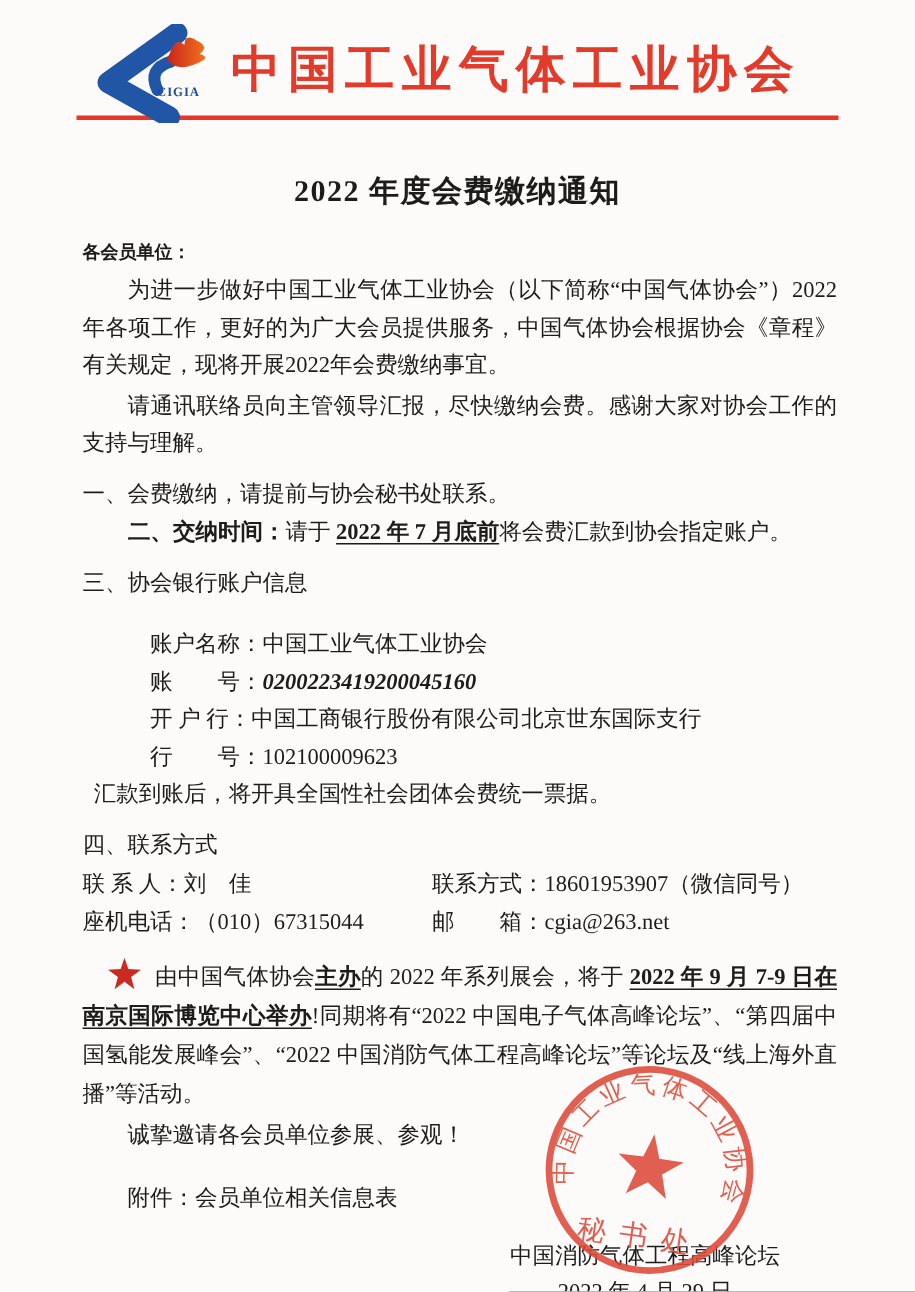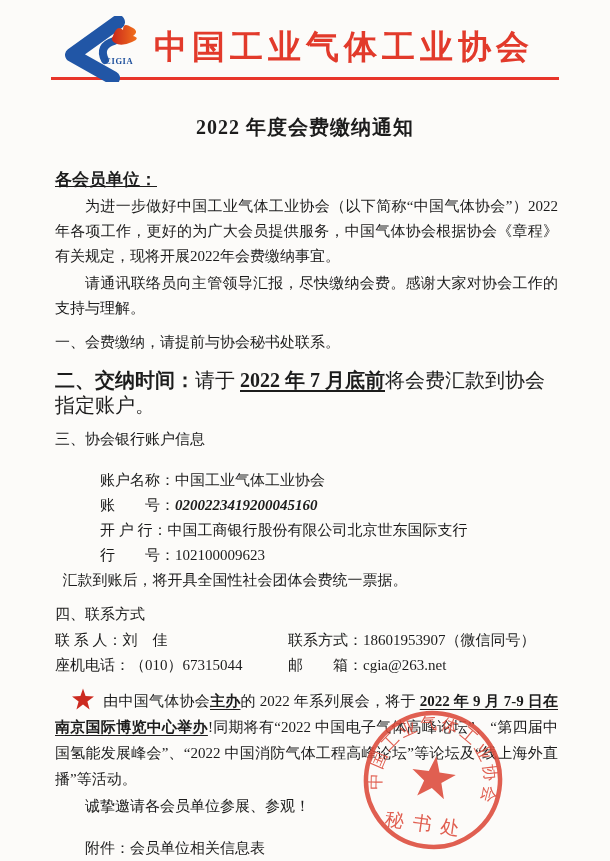--- a/index.html
+++ b/index.html
@@ -22,25 +22,25 @@
     color: #e23a2b;
     letter-spacing: 5px;
     line-height: 42px;
     margin-top: 6px;
     white-space: nowrap;
   }
   .red-rule { width: 508px; height: 3px; background: #e8352a; margin: 9px auto 0 auto; }
   
   .doc-title { text-align: center; font-size: 20px; font-weight: bold; margin-top: 34px; letter-spacing: 1px; }
   .body { padding: 0 52px 0 55px; }
-  .salutation { font-size: 17px; font-weight: bold; margin-top: 28px; line-height: 22px; text-decoration: underline; }
+  .salutation { font-size: 12px; font-weight: bold; margin-top: 16px; line-height: 22px; }
   .para { font-size: 15px; line-height: 25px; text-align: justify; text-indent: 2em; margin: 3px 0 0 0; }
   .para.p2 { margin-top: 2px; }
   .sec-heading { font-size: 15px; font-weight: normal; line-height: 25px; margin: 9px 0 0 0; }
-  .sec-line { font-size: 20px; line-height: 25px; margin: 13px 0 0 0; }
+  .sec-line { font-size: 15px; line-height: 25px; margin: 0 0 0 0; text-align: center; }
   .sec-line .lbl { font-weight: bold; }
   .bu { font-weight: bold; text-decoration: underline; text-underline-offset: 3px; }
   .bold { font-weight: bold; font-style: italic; }
   .bank-rows { margin-top: 16px; }
   .bank-row { padding-left: 45px; font-size: 15px; line-height: 25px; }
   .receipt-note { font-size: 15px; line-height: 25px; margin: 0; text-indent: 0.5em; }
   .contact-row { display: flex; font-size: 15px; line-height: 24px; margin-top: 1px; }
   .contact-row .cell-left { flex: 0 0 233px; }
   .contact-row .cell-right { flex: 1; }
   .promo { margin-top: 9px; font-size: 15px; line-height: 26px; text-align: justify; text-indent: 1em; }

